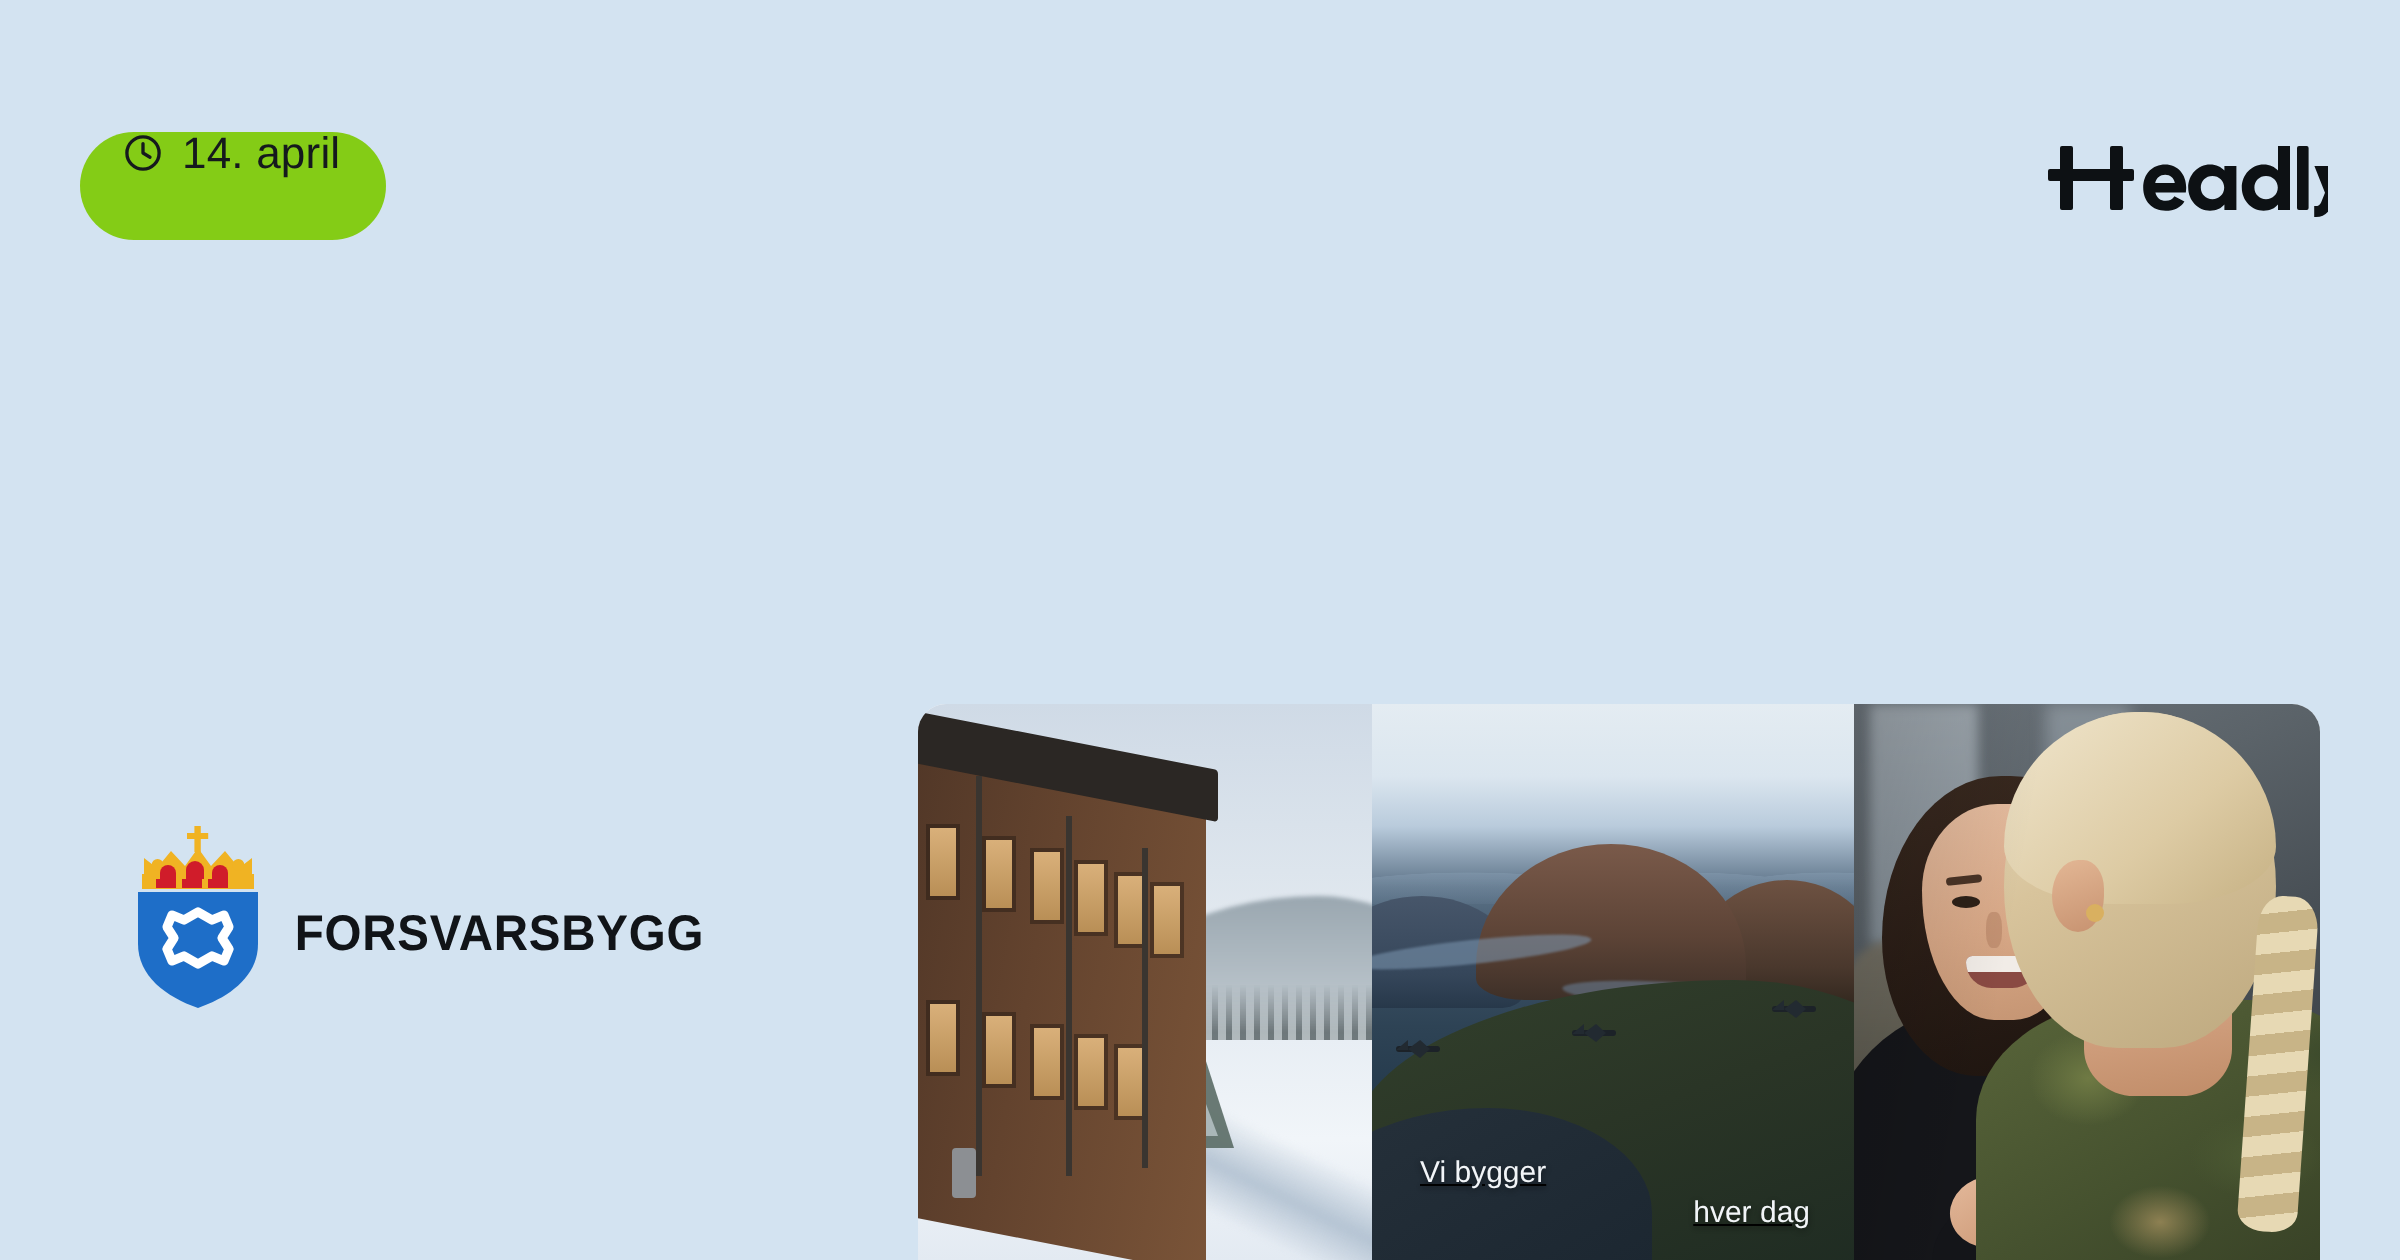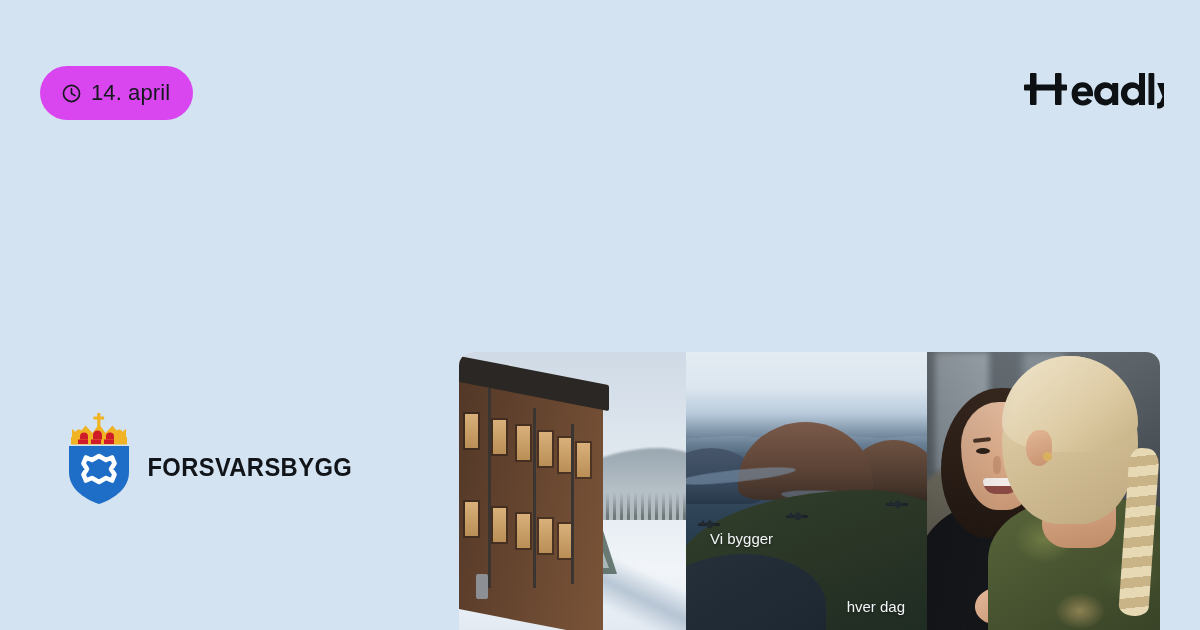--- a/index.html
+++ b/index.html
@@ -21,24 +21,24 @@
     overflow: hidden;
   }
 
   
   .date-pill {
     position: absolute;
     left: 40px;
     top: 66px;
     height: 54px;
     display: flex;
-    align-items: center;
+    align-items: flex-start;
     gap: 9px;
     padding: 0 23px 0 21px;
-    background: #d946ef;
+    background: #84cc16;
     border-radius: 27px;
     box-sizing: border-box;
   }
   .clock-icon {
     display: block;
     width: 21px;
     height: 21px;
     flex: 0 0 auto;
   }
   .date-text {
@@ -257,33 +257,33 @@
     clip-path: polygon(0 50%, 55% 0, 100% 50%, 55% 100%);
   }
   .jet .tail {
     position: absolute; left: 0px; top: 0px; width: 6px; height: 5px;
     background: #222a31; clip-path: polygon(0 100%, 100% 0, 100% 100%);
   }
   .p2-caption {
     position: absolute; left: 0; right: 0; bottom: 14px;
     padding: 0 22px 0 24px;
     box-sizing: border-box;
+    text-decoration: underline;
   }
   .cap-top {
     font-size: 15px; color: #f2f5f8; font-weight: 400; line-height: 1.25;
     text-shadow: 0 1px 3px rgba(0,0,0,.45);
   }
   .cap-main {
     font-size: 24px; color: #e8725c; font-weight: 700; letter-spacing: .2px;
     line-height: 1.22; text-shadow: 0 1px 3px rgba(0,0,0,.4);
   }
   .cap-bot {
     font-size: 15px; color: #f2f5f8; text-align: right; line-height: 1.3;
     text-shadow: 0 1px 3px rgba(0,0,0,.45);
-    margin-top: 48px;
   }
 
   
   .p3-bg {
     position: absolute; inset: 0;
     background: linear-gradient(155deg, #6d757c 0%, #5b6369 28%, #474e54 55%, #33383d 100%);
   }
   .p3-window {
     position: absolute; left: 8px; top: 0; width: 54px; height: 120px;
     background: linear-gradient(180deg, #d3dde5 0%, #aebbc6 100%);

